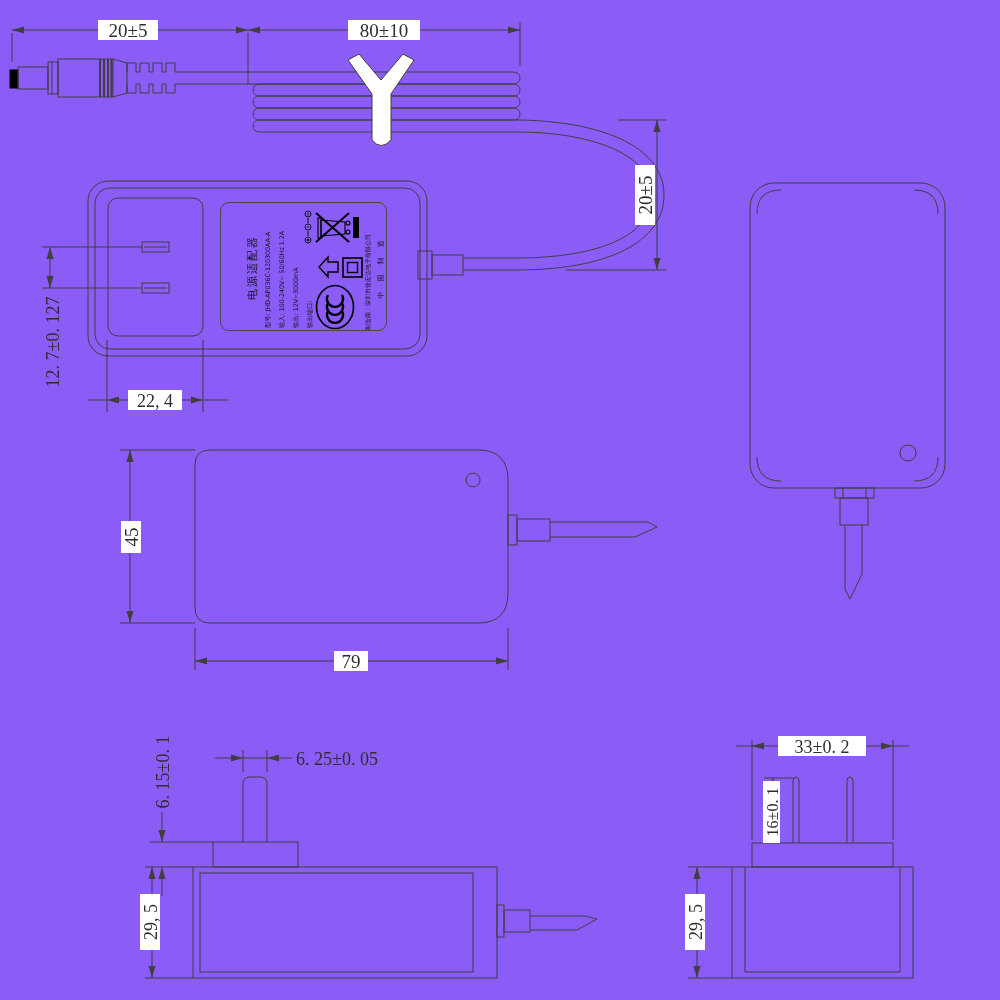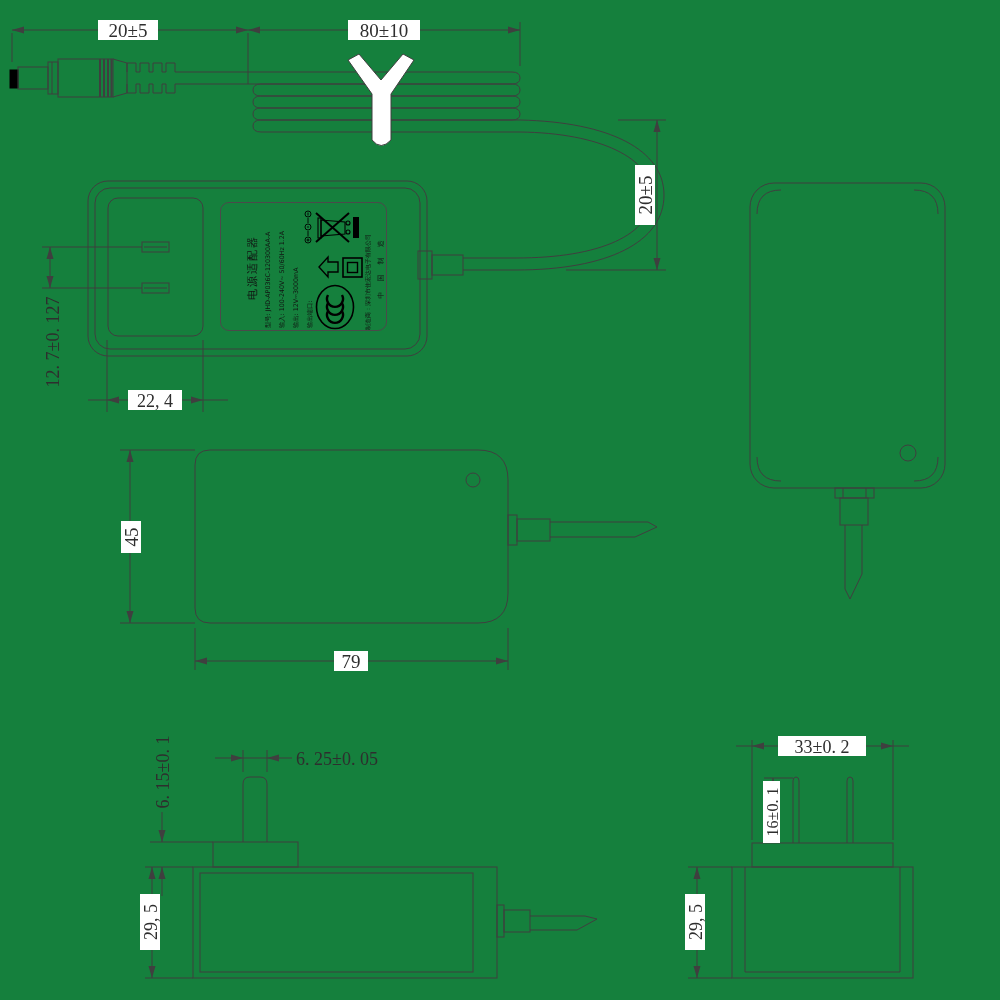--- a/index.html
+++ b/index.html
@@ -1,16 +1,16 @@
 <!DOCTYPE html>
 <html><head>
 <meta charset="utf-8">
 <style>
   html,body{margin:0;padding:0;background:#fff;}
-  #page{position:relative;width:1000px;height:1000px;background:#15803d;overflow:hidden;
+  #page{position:relative;width:1000px;height:1000px;background:#8b5cf6;overflow:hidden;
         font-family:"Liberation Serif",serif;}
   svg text{font-family:"Liberation Serif",serif;fill:#2e2e2e;}
   .lblwrap{position:absolute;left:220px;top:202px;width:167px;height:129px;
            border:1px solid #4a4a4a;border-radius:9px;box-sizing:border-box;}
   .lblrot{position:absolute;left:19px;top:-19px;width:129px;height:167px;
           transform:rotate(-90deg);font-family:"DejaVu Sans",sans-serif;color:#111;}
   .lblrot div{position:absolute;white-space:nowrap;}
   .l-title{top:24px;left:0;width:129px;text-align:center;font-size:11px;letter-spacing:2px;}
   .l-model{top:43px;left:4px;font-size:6.3px;}
   .l-input{top:57px;left:4px;font-size:6.3px;}

